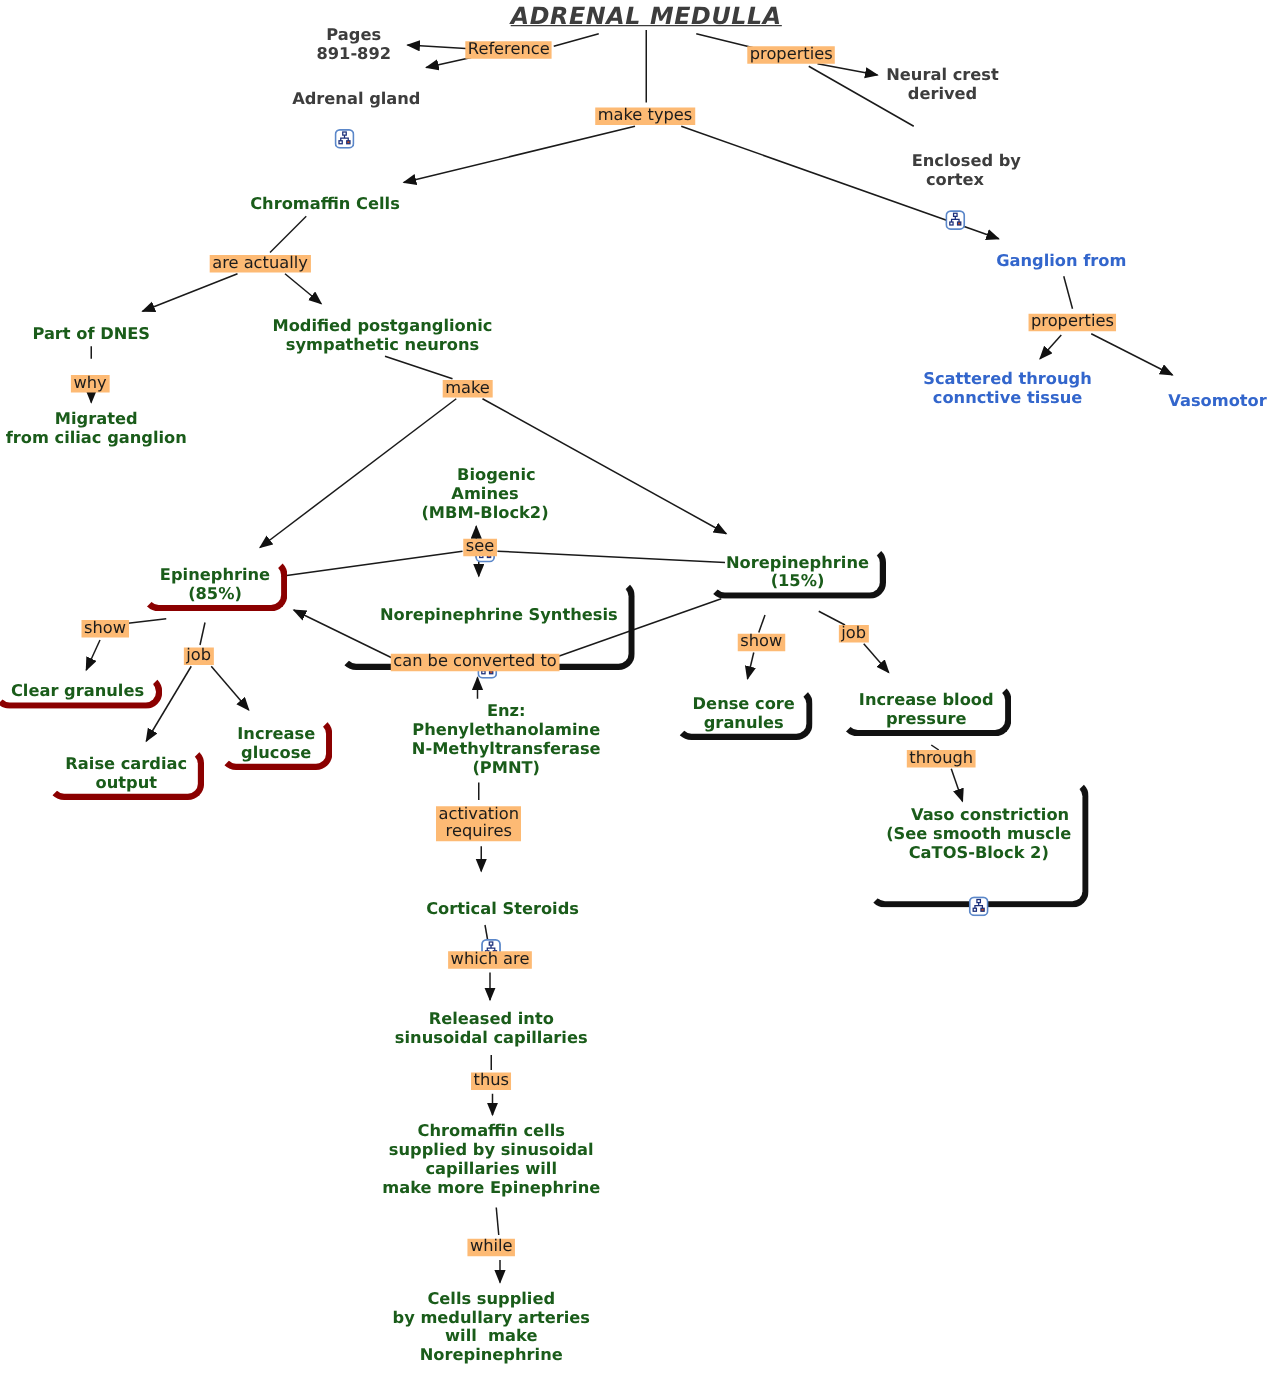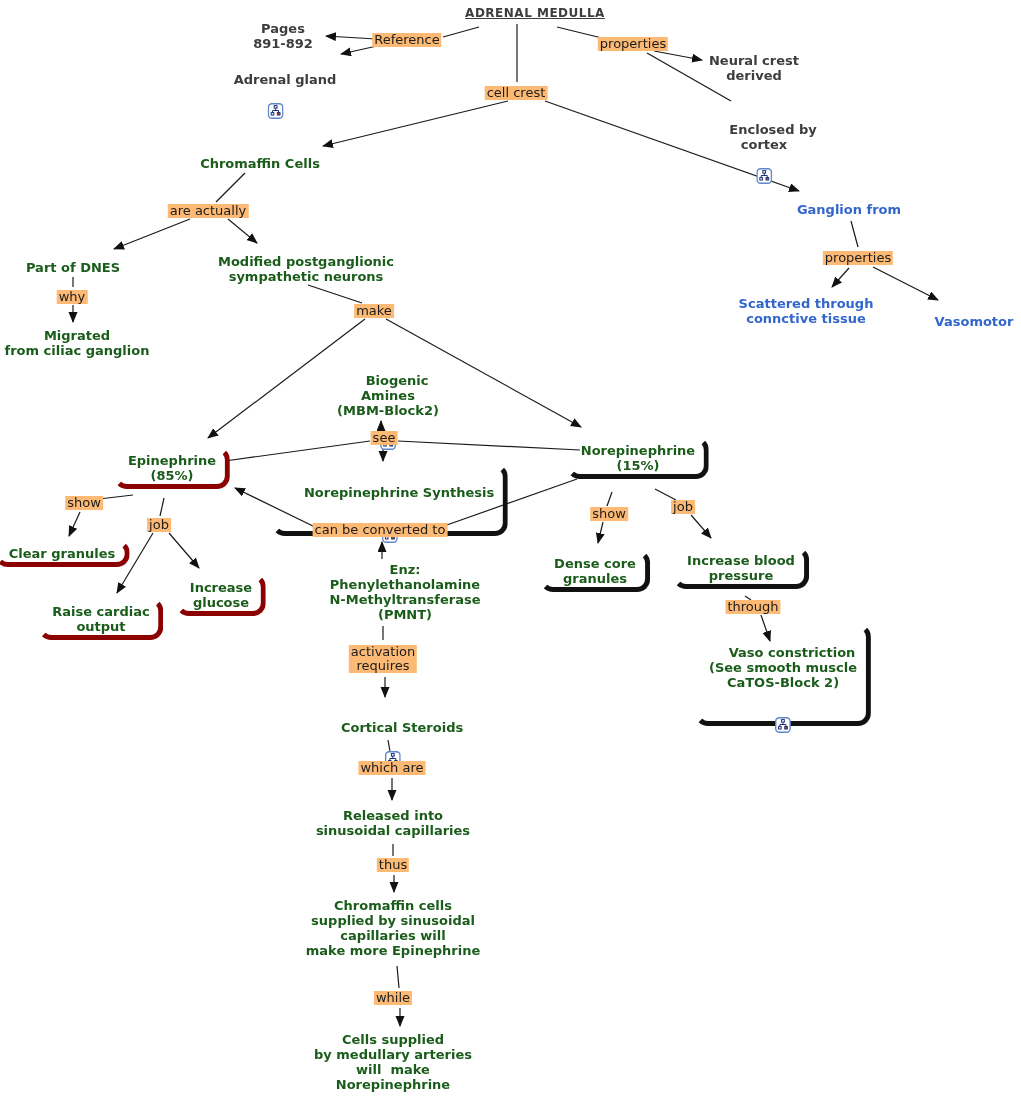--- a/index.html
+++ b/index.html
@@ -7,21 +7,21 @@
           font-family:"DejaVu Sans","Liberation Sans",sans-serif;overflow:hidden;}
   svg.wires{position:absolute;left:0;top:0;z-index:1;}
   .node{position:absolute;transform:translateX(-50%);text-align:center;z-index:2;
         font-size:13px;line-height:15px;font-weight:bold;white-space:pre;}
   .link-label{position:absolute;transform:translateX(-50%);text-align:center;z-index:3;
         font-size:13px;line-height:14px;font-weight:normal;color:#1c1c1c;white-space:pre;
         background:#fdba74;padding:0 2px;}
   .dark{color:#3d3d3d;}
   .green{color:#1a5c1a;}
   .blue{color:#3366cc;}
-  .title{font-size:12px;text-decoration:underline;letter-spacing:.5px;margin-left:18px;}
+  .title{font-size:19px;font-style:italic;text-decoration:underline;letter-spacing:.5px;}
   .cbox{border:5px solid transparent;border-radius:13px;padding:1px 9px;position:absolute;
         transform:translateX(-50%);text-align:center;z-index:2;font-size:13px;line-height:15px;
         font-weight:bold;white-space:pre;}
   .cbox.redb{border-right-color:#8b0000;border-bottom-color:#8b0000;}
   .cbox.blackb{border-right-color:#111;border-bottom-color:#111;}
   .icon{display:block;margin:1px auto 0 auto;width:16px;height:16px;}
   .icon-overlap{position:absolute;left:50%;bottom:-12px;transform:translateX(-50%);
         width:16px;height:16px;z-index:4;}
 </style>
 </head>
@@ -109,26 +109,26 @@
 cortex</span>
     <svg class="icon" viewBox="0 0 16 16">
       <rect x="0.8" y="0.8" width="14.4" height="14.4" rx="3.5" fill="#fff" stroke="#5b87c9" stroke-width="1.4"></rect>
       <path d="M8 5 V7.5 M5 10 V7.5 H11 V10" stroke="#1b2f7a" stroke-width="1" fill="none"></path>
       <rect x="6.6" y="2.6" width="2.8" height="2.5" fill="#fff" stroke="#1b2f7a"></rect>
       <rect x="3.6" y="9.6" width="2.6" height="2.4" fill="#fff" stroke="#1b2f7a"></rect>
       <rect x="9.8" y="9.6" width="2.6" height="2.4" fill="#c9501f" stroke="#1b2f7a"></rect>
     </svg>
   </div>
 
-  <div class="link-label" style="left:516px;top:86px">cell crest</div>
+  <div class="link-label" style="left:516px;top:86px">make types</div>
 
   <div class="node green" style="left:260px;top:156px">Chromaffin Cells</div>
   <div class="link-label" style="left:208px;top:204px">are actually</div>
   <div class="node green" style="left:73px;top:260px">Part of DNES</div>
-  <div class="link-label" style="left:72px;top:290px">why</div>
+  <div class="link-label" style="left:72px;top:300px">why</div>
   <div class="node green" style="left:77px;top:328px">Migrated
 from ciliac ganglion</div>
   <div class="node green" style="left:306px;top:254px">Modified postganglionic
 sympathetic neurons</div>
   <div class="link-label" style="left:374px;top:304px">make</div>
 
   <div class="node blue" style="left:849px;top:202px">Ganglion from</div>
   <div class="link-label" style="left:858px;top:251px">properties</div>
   <div class="node blue" style="left:806px;top:296px">Scattered through
 connctive tissue</div>

